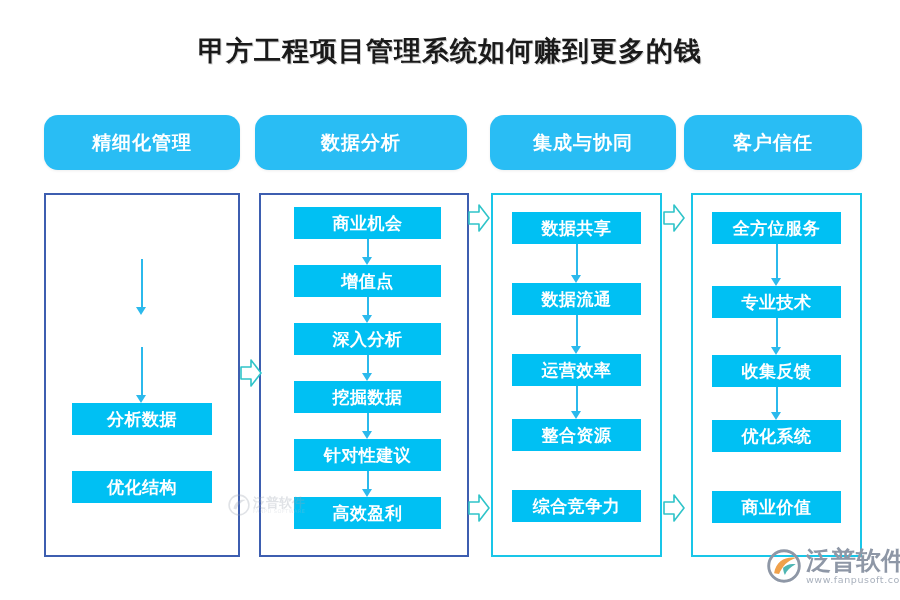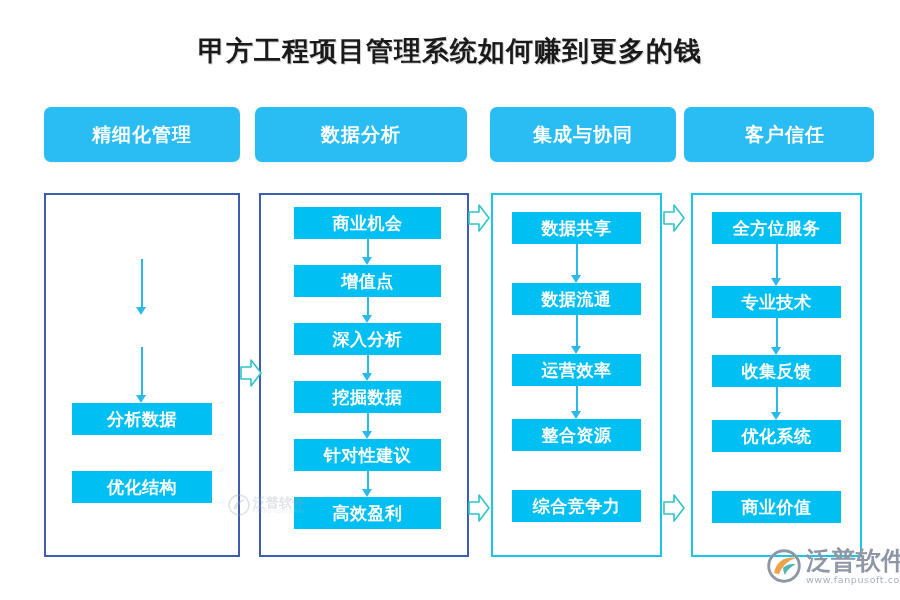--- a/index.html
+++ b/index.html
@@ -33,38 +33,38 @@
   
   .header-row {
     position: absolute;
     left: 44px;
     top: 107px;
     width: 818px;
     height: 55px;
   }
   .header-pill {
     position: absolute;
-    top: 0;
+    top: 8px;
     height: 55px;
     background: #29BDF4;
-    border-radius: 7px;
+    border-radius: 14px;
     color: #ffffff;
     font-size: 19px;
     font-weight: bold;
     display: flex;
     align-items: center;
     justify-content: center;
     font-family: "DejaVu Serif", "Liberation Serif", serif;
     letter-spacing: 1px;
     box-shadow: 0 1px 3px rgba(0,0,0,0.07);
   }
   .header-pill.h0 { left: 0px;   width: 196px; }
   .header-pill.h1 { left: 211px; width: 212px; }
   .header-pill.h2 { left: 446px; width: 186px; }
-  .header-pill.h3 { left: 640px; width: 178px; padding-left: 12px; }
+  .header-pill.h3 { left: 640px; width: 178px; }
 
   
   .col {
     position: absolute;
     top: 193px;
     height: 364px;
     background: #ffffff;
     box-sizing: border-box;
   }
   .col.c0 { left: 44px;  width: 196px; border: 2px solid #3D5EB0; }

